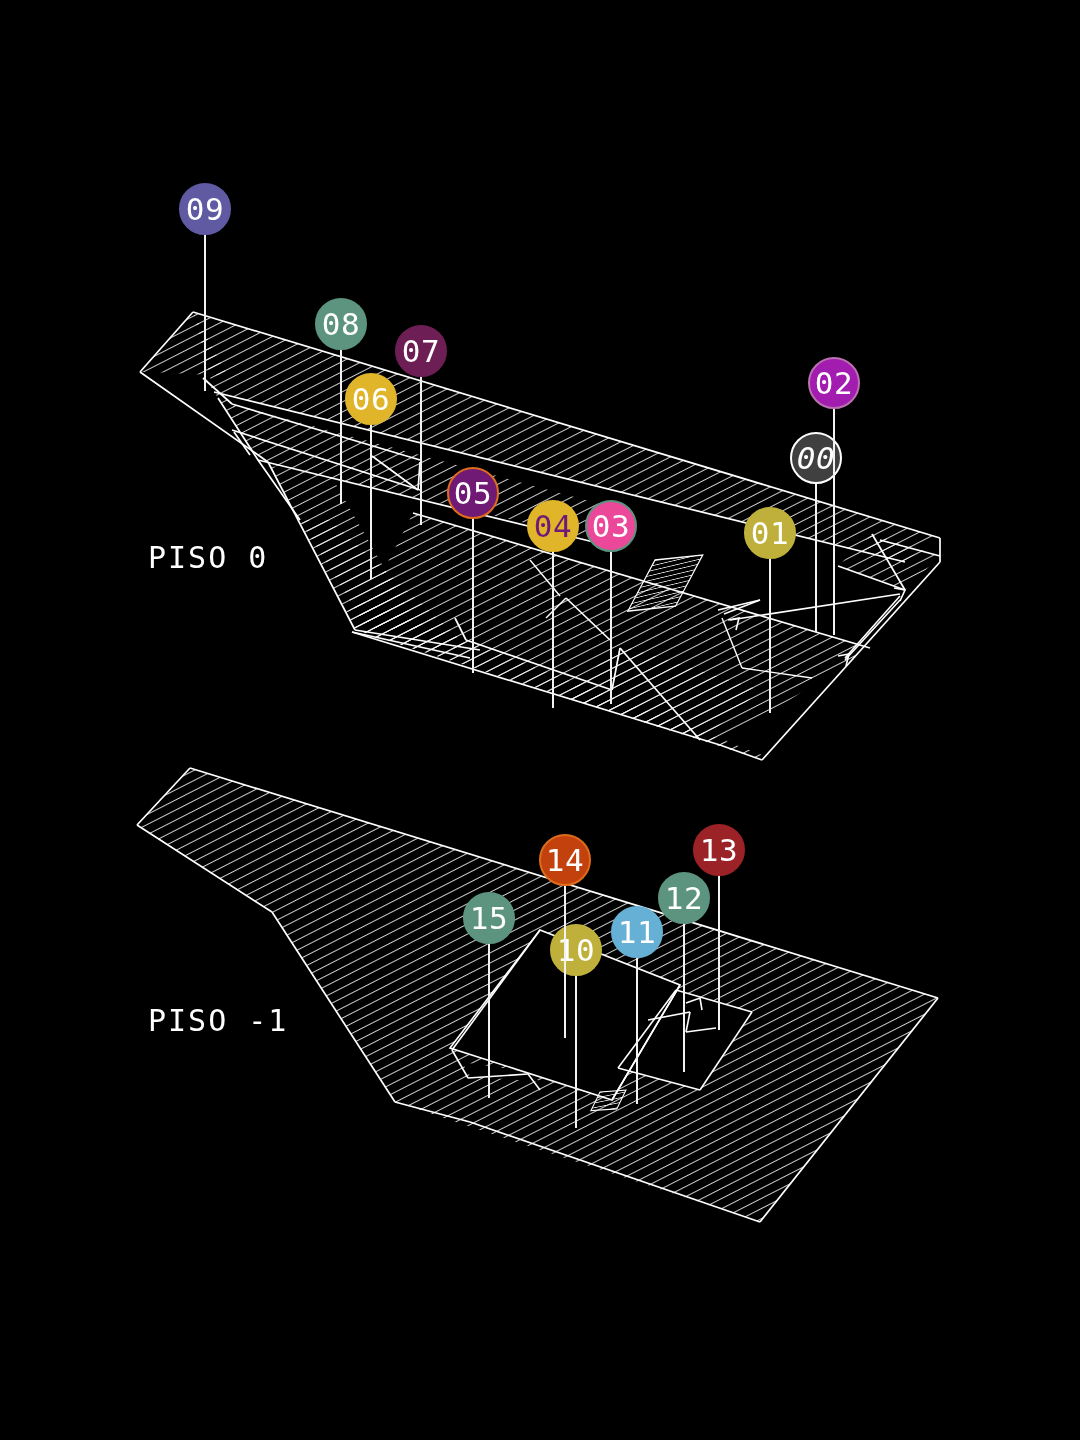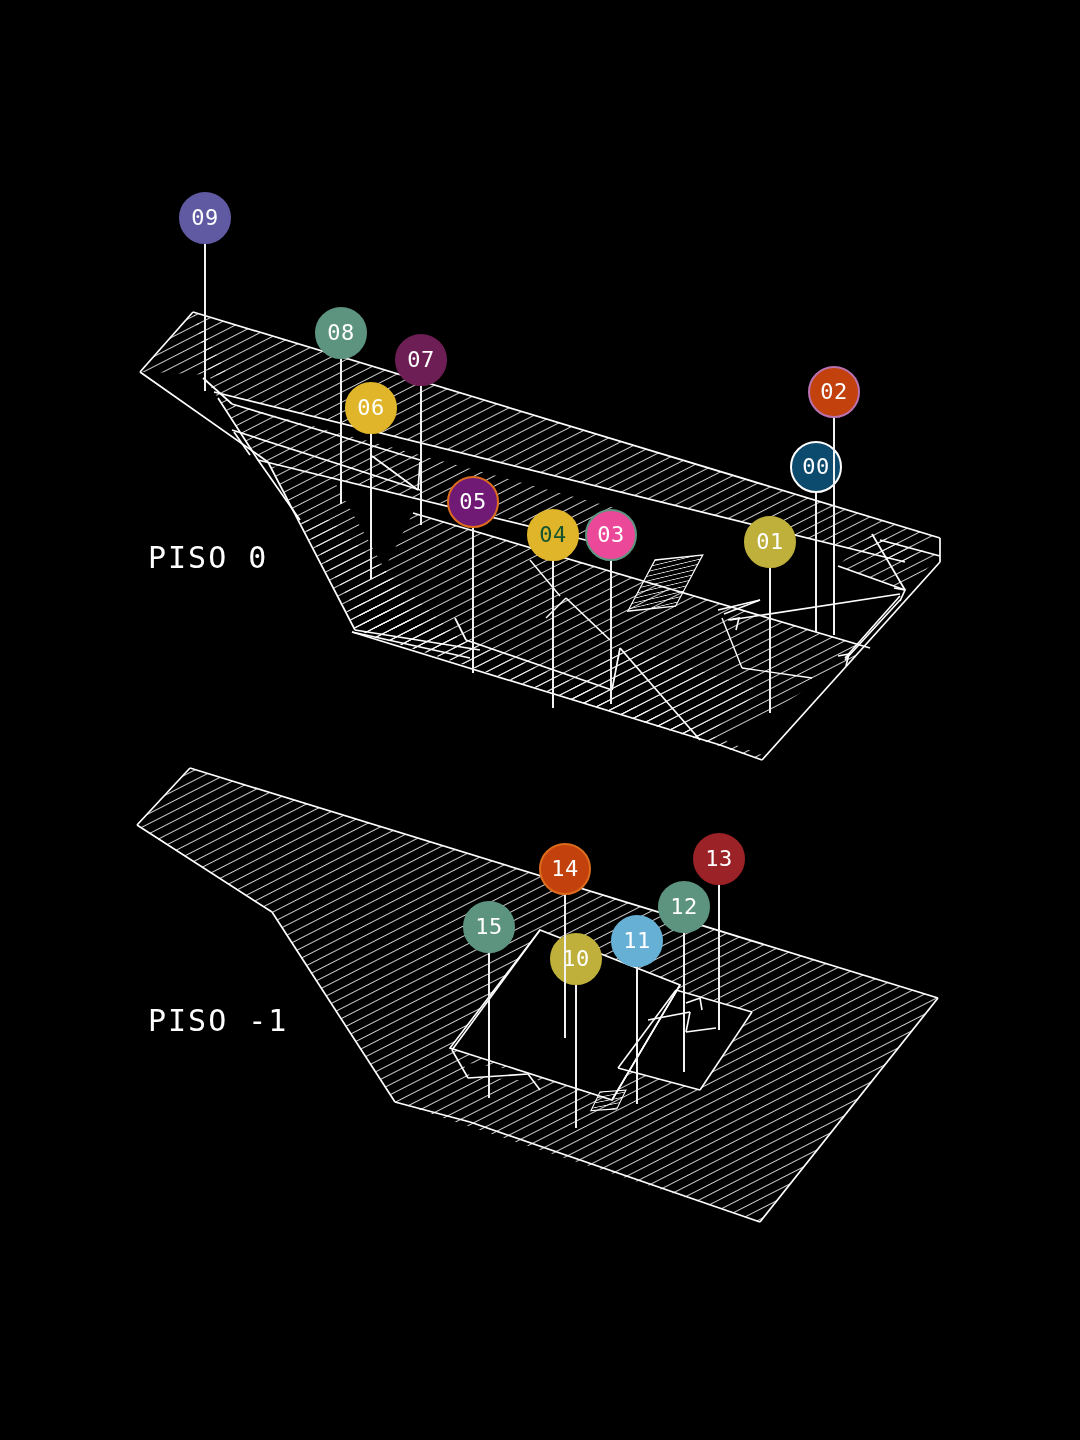--- a/index.html
+++ b/index.html
@@ -44,29 +44,29 @@
     position: absolute;
     left: 50%;
     top: 0;
     width: 2px;
     margin-left: -1px;
     background: #f2f2f2;
   }
   .pin-bubble {
     position: absolute;
     left: 50%;
-    top: 13px;
+    top: 4px;
     border-radius: 50%;
     box-sizing: border-box;
     display: flex;
     align-items: center;
     justify-content: center;
     color: #ffffff;
     font-family: "DejaVu Sans Mono", "Liberation Mono", monospace;
-    font-size: 22px;
+    font-size: 31px;
     line-height: 1;
     letter-spacing: 0.5px;
     border: 2px solid transparent;
   }
 </style>
 </head>
 <body>
 
 <div id="stage">
 
@@ -208,37 +208,37 @@
       </g>
     </g>
   </svg>
 
   <div class="floor-label" id="label-floor-0">PISO 0</div>
   <div class="floor-label" id="label-floor-m1">PISO -1</div>
 
   <div id="markers-layer">
       <div class="pin" style="left: 816px; top: 428px; width: 52px; height: 204px;">
         <div class="pin-stem" style="top: 26px; height: 178px;"></div>
-        <div class="pin-bubble" style="width: 52px; height: 52px; margin-left: -26px; background: #0c4a6e; border-color: rgb(255, 255, 255); color: rgb(255, 255, 255);">00</div>
+        <div class="pin-bubble" style="width: 52px; height: 52px; margin-left: -26px; background: #404040; border-color: rgb(255, 255, 255); color: rgb(255, 255, 255); font-style: italic;">00</div>
       </div>
       <div class="pin" style="left: 770px; top: 503px; width: 52px; height: 210px;">
         <div class="pin-stem" style="top: 26px; height: 184px;"></div>
         <div class="pin-bubble" style="width: 52px; height: 52px; margin-left: -26px; background: rgb(191, 176, 60); border-color: rgb(191, 176, 60); color: rgb(255, 255, 255);">01</div>
       </div>
       <div class="pin" style="left: 834px; top: 353px; width: 52px; height: 282px;">
         <div class="pin-stem" style="top: 26px; height: 256px;"></div>
-        <div class="pin-bubble" style="width: 52px; height: 52px; margin-left: -26px; background: #c2410c; border-color: rgb(185, 113, 176); color: rgb(255, 255, 255);">02</div>
+        <div class="pin-bubble" style="width: 52px; height: 52px; margin-left: -26px; background: #a21caf; border-color: rgb(185, 113, 176); color: rgb(255, 255, 255);">02</div>
       </div>
       <div class="pin" style="left: 611px; top: 496px; width: 52px; height: 208px;">
         <div class="pin-stem" style="top: 26px; height: 182px;"></div>
         <div class="pin-bubble" style="width: 52px; height: 52px; margin-left: -26px; background: #ec4899; border-color: rgb(93, 148, 128); color: rgb(255, 255, 255);">03</div>
       </div>
       <div class="pin" style="left: 553px; top: 496px; width: 52px; height: 212px;">
         <div class="pin-stem" style="top: 26px; height: 186px;"></div>
-        <div class="pin-bubble" style="width: 52px; height: 52px; margin-left: -26px; background: rgb(224, 181, 42); border-color: rgb(224, 181, 42); color: #14532d;">04</div>
+        <div class="pin-bubble" style="width: 52px; height: 52px; margin-left: -26px; background: rgb(224, 181, 42); border-color: rgb(224, 181, 42); color: #701a75;">04</div>
       </div>
       <div class="pin" style="left: 473px; top: 463px; width: 52px; height: 210px;">
         <div class="pin-stem" style="top: 26px; height: 184px;"></div>
         <div class="pin-bubble" style="width: 52px; height: 52px; margin-left: -26px; background: #701a75; border-color: rgb(223, 108, 29); color: rgb(255, 255, 255);">05</div>
       </div>
       <div class="pin" style="left: 371px; top: 369px; width: 52px; height: 210px;">
         <div class="pin-stem" style="top: 26px; height: 184px;"></div>
         <div class="pin-bubble" style="width: 52px; height: 52px; margin-left: -26px; background: rgb(224, 181, 42); border-color: rgb(224, 181, 42); color: rgb(255, 255, 255);">06</div>
       </div>
       <div class="pin" style="left: 421px; top: 321px; width: 52px; height: 204px;">

